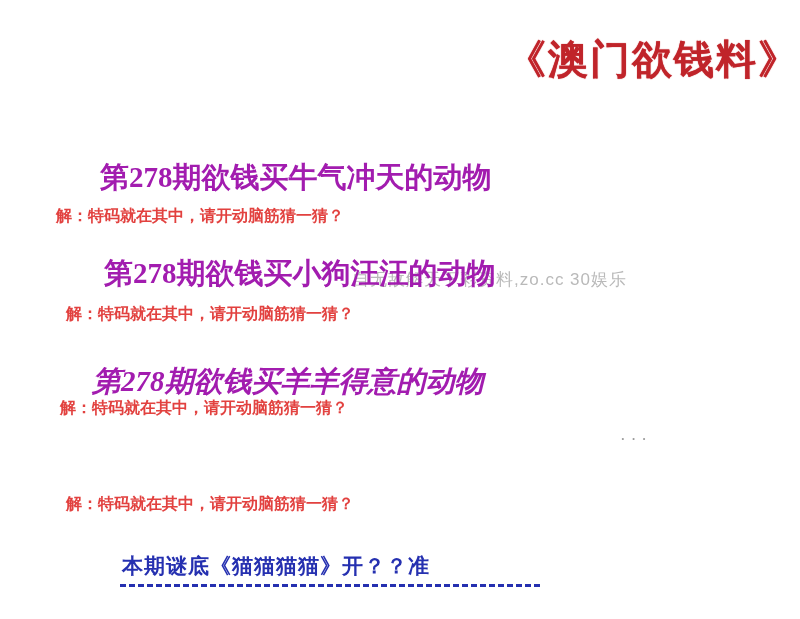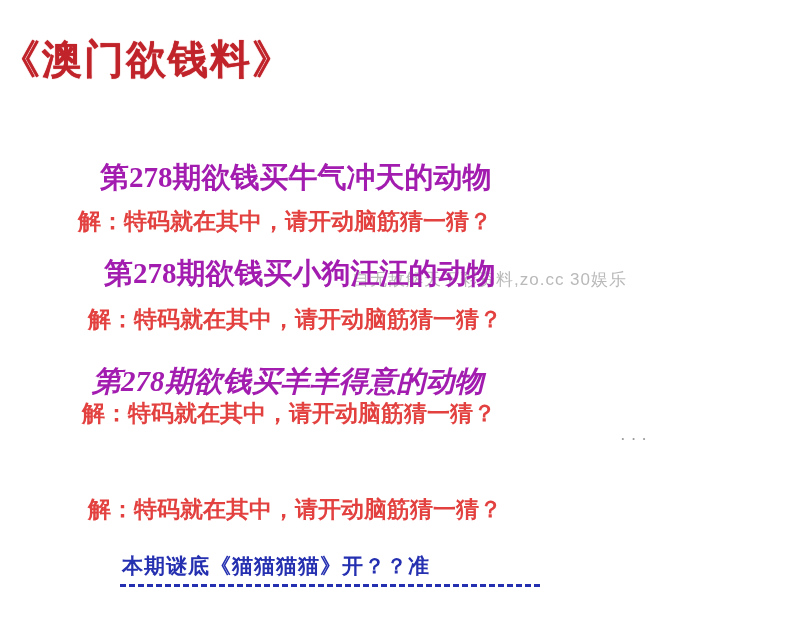--- a/index.html
+++ b/index.html
@@ -16,45 +16,44 @@
   }
 
   .page {
     position: relative;
     width: 800px;
     height: 619px;
     box-sizing: border-box;
   }
 
   .title {
-    text-align: left;
+    text-align: right;
     color: #c0242a;
     font-weight: bold;
     font-size: 40px;
     letter-spacing: 2px;
     margin-top: 32px;
     font-family: "Liberation Serif", "DejaVu Serif", serif;
     text-shadow: 0 0 1px #c0242a;
   }
 
   .riddle {
     color: #a21caf;
     font-size: 29px;
     font-weight: 600;
     letter-spacing: 0px;
     white-space: nowrap;
   }
 
   .answer {
     color: #e2413f;
-    font-size: 23px;
+    font-size: 16px;
     font-weight: bold;
     white-space: nowrap;
     font-family: "Liberation Serif", "DejaVu Serif", serif;
-    margin-left: 22px;
   }
 
   
   .line {
     position: absolute;
   }
 
   .r1 { left: 100px; top: 126px; }
   .a1 { left: 56px;  top: 174px; }
   .r2 { left: 104px; top: 222px; }

